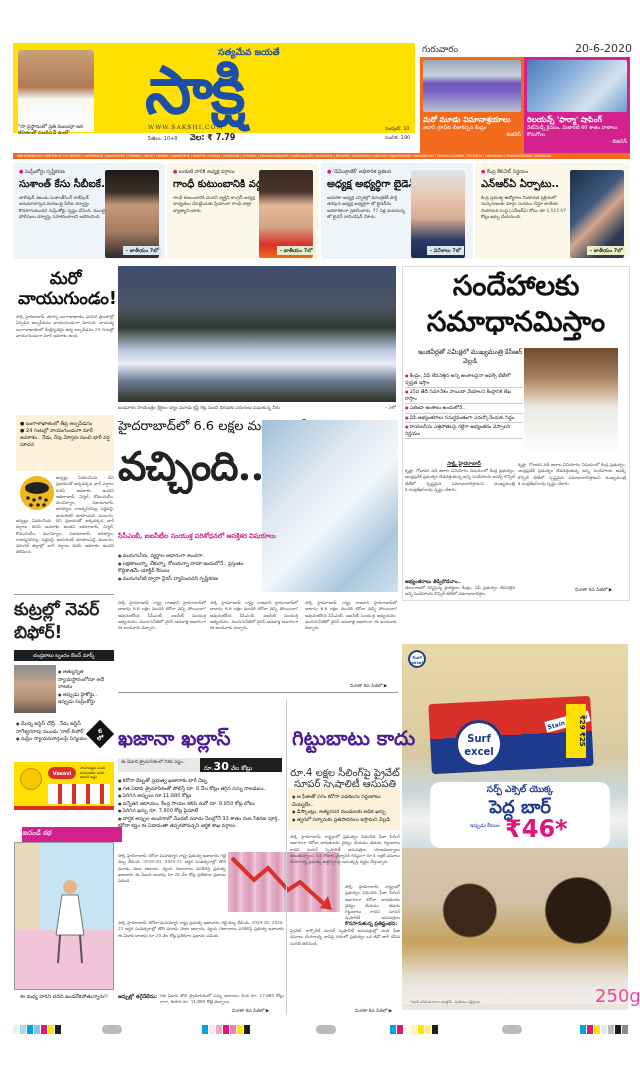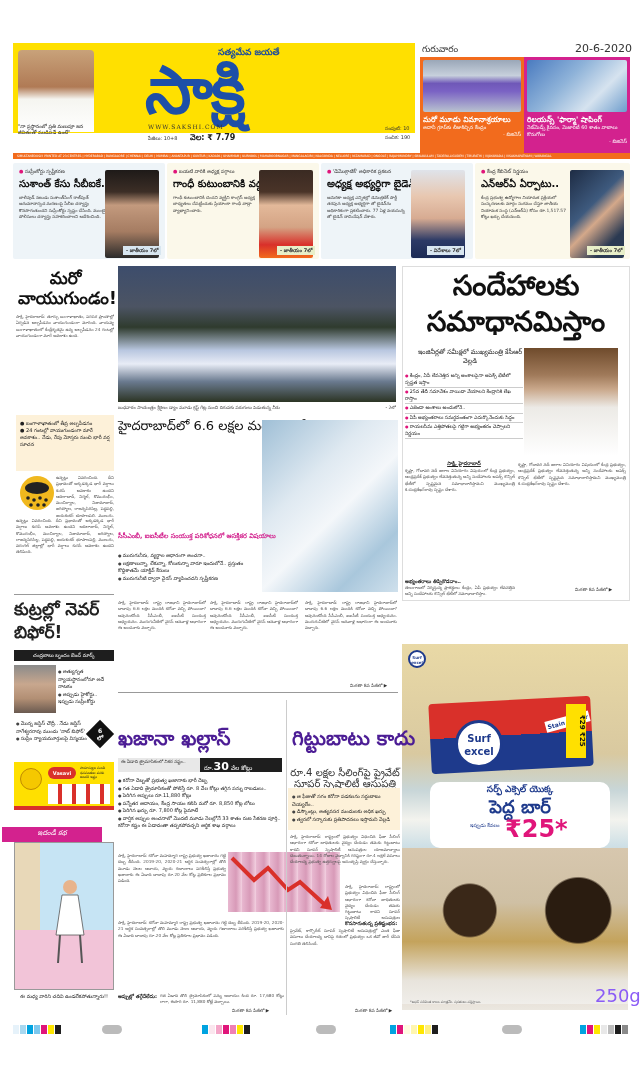--- a/index.html
+++ b/index.html
@@ -54,29 +54,29 @@
   .bar-pack { left: 430px; top: 700px; width: 162px; height: 70px; background: linear-gradient(180deg,#d9302a 0%,#d9302a 50%,#1e3a8c 50%,#1e3a8c 100%); border-radius: 4px; transform: rotate(-3deg); }
   .surf-logo { left: 455px; top: 720px; width: 48px; height: 48px; border-radius: 50%; background: #fff; border: 3px solid #1e3a8c; color: #1e3a8c; font-size: 10px; font-weight: bold; text-align: center; line-height: 13px; padding-top: 9px; }
   .price-strip { left: 566px; top: 704px; width: 20px; height: 54px; background: #ffe000; font-size: 7px; color: #111; font-weight: bold; writing-mode: vertical-rl; text-align: center; }
   .surf-tag { left: 545px; top: 716px; font-size: 6px; background: #fff; color: #1e3a8c; padding: 2px; transform: rotate(-15deg); font-weight: bold; }
   .ad-white { left: 430px; top: 782px; width: 180px; height: 66px; background: #fff; border-radius: 10px; }
   .ad-line1 { left: 430px; top: 784px; width: 180px; text-align: center; font-size: 9px; color: #1e3a8c; font-weight: bold; }
   .ad-line2 { left: 430px; top: 796px; width: 180px; text-align: center; font-size: 18px; color: #1e3a8c; font-weight: bold; }
   .ad-line3 { left: 470px; top: 822px; font-size: 5px; color: #1e3a8c; }
   .ad-price { left: 505px; top: 815px; font-size: 24px; color: #e0157a; font-weight: bold; }
   .ad-kids { left: 402px; top: 848px; width: 226px; height: 156px; background: radial-gradient(circle at 30% 40%, #3a2818 0%, #3a2818 14%, transparent 15%), radial-gradient(circle at 78% 40%, #2a1c10 0%, #2a1c10 16%, transparent 17%), linear-gradient(180deg,#d7c7ae 0%,#cfc0a4 35%,#c4a35c 60%,#e8e4dc 85%,#f0eeea 100%); }
-  .ad-weight { left: 595px; top: 985px; font-size: 18px; color: #8b5cf6; }
+  .ad-weight { left: 595px; top: 985px; font-size: 18px; color: #ec4899; }
   .ad-fine { left: 410px; top: 1000px; font-size: 3.5px; color: #666; }
   .left-crime-title { left: 14px; top: 598px; width: 100px; font-size: 17px; font-weight: bold; color: #222; line-height: 23px; }
   .black-band { left: 14px; top: 650px; width: 100px; height: 11px; background: #1e1e1e; color: #fff; font-size: 5px; line-height: 11px; text-align: center; }
   .cbn-photo { left: 14px; top: 665px; width: 42px; height: 48px; background: linear-gradient(180deg,#8a8a8a 0%,#c8a78e 40%,#b28f74 70%,#6a5a50 100%); }
   .page6 { left: 90px; top: 724px; width: 20px; height: 20px; background: #111; transform: rotate(45deg); }
   .page6-label { left: 94px; top: 727px; width: 12px; font-size: 6px; color: #fff; font-weight: bold; text-align: center; line-height: 7px; }
   .ad-vasavi { left: 14px; top: 762px; width: 100px; height: 48px; background: #ffe000; border-bottom: 4px solid #d9302a; }
-  .cartoon-head { left: 2px; top: 827px; width: 100px; height: 15px; background: #d3228e; color: #fff; font-size: 7px; text-align: center; line-height: 12px; font-style: italic; }
+  .cartoon-head { left: 22px; top: 827px; width: 100px; height: 15px; background: #d3228e; color: #fff; font-size: 7px; text-align: left; line-height: 12px; font-style: italic; }
   .cartoon { left: 14px; top: 842px; width: 100px; height: 148px; background: linear-gradient(90deg,#e8d8b8 0%,#e8d8b8 25%,#c6e4f4 25%,#c6e4f4 100%); border: 1px solid #999; }
   .cartoon-floor { left: 15px; top: 930px; width: 98px; height: 59px; background: #f2c4d8; }
   .cartoon-caption { left: 14px; top: 993px; width: 100px; text-align: center; font-size: 5px; color: #222; line-height: 7px; }
   .section-title { font-size: 20px; font-weight: bold; color: #4c1d95; }
   .treasury-strip { left: 118px; top: 758px; width: 82px; height: 14px; background: #e8e8e8; font-size: 4.5px; color: #333; padding: 1px 3px; line-height: 6px; }
   .treasury-black { left: 200px; top: 758px; width: 82px; height: 14px; background: #1e1e1e; color: #fff; font-size: 6px; padding: 2px 4px; }
   .treasury-black b { font-size: 11px; }
   .arrow-img { left: 228px; top: 852px; width: 112px; height: 60px; background: repeating-linear-gradient(90deg,#e8b8d0 0px,#d89ab8 8px,#f2d0e0 14px); }
   .gittu-sub { left: 288px; top: 760px; width: 112px; text-align: center; font-size: 10px; color: #333; line-height: 11px; margin-top: 9px; }
   .gittu-box { left: 288px; top: 786px; width: 112px; height: 40px; background: #fdf1d9; padding: 5px 4px; }
@@ -168,20 +168,21 @@
     </g>
 </svg>
 <div class="abs text-block" style="left:56px;top:475px;width:58px;height:42px;">ఉన్నట్లు వివరించింది. దీని ప్రభావంతో అక్కడక్కడ భారీ వర్షాలు కురిసే అవకాశం ఉందని ఆదిలాబాద్, నిర్మల్, కొమురంభీం, మంచిర్యాల, నిజామాబాద్, జగిత్యాల, రాజన్నసిరిసిల్ల, పెద్దపల్లి, జయశంకర్ భూపాలపల్లి, ములుగు, వరంగల్ జిల్లాల్లో భారీ వర్షాలు కురిసే అవకాశం ఉందని తెలిపింది.</div>
 <div class="abs text-block" style="left:16px;top:518px;width:98px;height:70px;">ఉన్నట్లు వివరించింది. దీని ప్రభావంతో అక్కడక్కడ భారీ వర్షాలు కురిసే అవకాశం ఉందని ఆదిలాబాద్, నిర్మల్, కొమురంభీం, మంచిర్యాల, నిజామాబాద్, జగిత్యాల, రాజన్నసిరిసిల్ల, పెద్దపల్లి, జయశంకర్ భూపాలపల్లి, ములుగు, వరంగల్ జిల్లాల్లో భారీ వర్షాలు కురిసే అవకాశం ఉందని తెలిపింది.</div>
 
 <div class="abs dam-photo"></div>
 <div class="abs caption"><span>బుధవారం సాయంత్రం శ్రీశైలం డ్యాం మూడు క్రస్ట్ గేట్ల నుంచి దిగువకు పరుగులు పెడుతున్న నీరు</span> <span style="float:right">- 2లో</span></div>
 <div class="abs hyd-title">హైదరాబాద్‌లో 6.6 లక్షల మందికి కరోనా..</div>
 <div class="abs ppe-photo"></div>
 <div class="abs big-head">
+  <div>వచ్చింది..</div>
 </div>
 <div class="abs pink-sub">సీసీఎంబీ, ఐఐసీటీల సంయుక్త పరిశోధనలో ఆసక్తికర విషయాలు</div>
 <div class="abs bullets" style="left:118px;top:552px;width:145px;">
   <div>మురుగునీరు, వ్యర్థాల ఆధారంగా అంచనా..</div>
   <div>లక్షణాలున్నా, లేకున్నా, కోలుకున్నా వారూ ఇందులోనే.. ప్రస్తుతం కొద్దిశాతమే యాక్టివ్ కేసులు</div>
   <div>మురుగునీటి ద్వారా వైరస్ వ్యాపించదని స్పష్టీకరణ</div>
 </div>
 <div class="abs text-block" style="left:118px;top:600px;width:88px;height:86px;">సాక్షి, హైదరాబాద్: రాష్ట్ర రాజధాని హైదరాబాద్‌లో దాదాపు 6.6 లక్షల మందికి కరోనా వచ్చి పోయిందా? అవునంటోంది సీసీఎంబీ, ఐఐసీటీ సంయుక్త అధ్యయనం. మురుగునీటిలో వైరస్ ఆనవాళ్ల ఆధారంగా ఈ అంచనాకు వచ్చారు.</div>
 <div class="abs text-block" style="left:210px;top:600px;width:88px;height:86px;">సాక్షి, హైదరాబాద్: రాష్ట్ర రాజధాని హైదరాబాద్‌లో దాదాపు 6.6 లక్షల మందికి కరోనా వచ్చి పోయిందా? అవునంటోంది సీసీఎంబీ, ఐఐసీటీ సంయుక్త అధ్యయనం. మురుగునీటిలో వైరస్ ఆనవాళ్ల ఆధారంగా ఈ అంచనాకు వచ్చారు.</div>
 <div class="abs text-block" style="left:305px;top:600px;width:92px;height:80px;">సాక్షి, హైదరాబాద్: రాష్ట్ర రాజధాని హైదరాబాద్‌లో దాదాపు 6.6 లక్షల మందికి కరోనా వచ్చి పోయిందా? అవునంటోంది సీసీఎంబీ, ఐఐసీటీ సంయుక్త అధ్యయనం. మురుగునీటిలో వైరస్ ఆనవాళ్ల ఆధారంగా ఈ అంచనాకు వచ్చారు.</div>
@@ -209,21 +210,21 @@
 <div class="abs surf-ad"></div>
 <div class="abs" style="left:408px;top:650px;width:18px;height:18px;border-radius:50%;background:#fff;border:2px solid #1e3a8c;font-size:4px;color:#1e3a8c;text-align:center;line-height:5px;padding-top:3px;font-weight:bold;">Surf excel</div>
 <div class="abs bar-pack"></div>
 <div class="abs surf-logo">Surf excel</div>
 <div class="abs surf-tag">Stain eraser</div>
 <div class="abs price-strip">₹29 ₹25</div>
 <div class="abs ad-white"></div>
 <div class="abs ad-line1">సర్ఫ్ ఎక్సెల్ యొక్క</div>
 <div class="abs ad-line2">పెద్ద బార్</div>
 <div class="abs ad-line3">ఇప్పుడు కేవలం</div>
-<div class="abs ad-price">₹25*</div>
+<div class="abs ad-price">₹46*</div>
 <div class="abs ad-kids"></div>
 <div class="abs ad-weight">250g</div>
 <div class="abs ad-fine">*ఆఫర్ పరిమిత కాలం మాత్రమే. షరతులు వర్తిస్తాయి.</div>
 
 <div class="abs divider-h" style="left:14px;top:594px;width:100px;"></div>
 <div class="abs left-crime-title">కుట్రల్లో నెవర్ బిఫోర్!</div>
 <div class="abs black-band">చంద్రబాబు బృందం బెంచ్ మార్క్</div>
 <div class="abs cbn-photo"></div>
 <div class="abs bullets" style="left:58px;top:668px;width:56px;">
   <div>అత్యున్నత న్యాయస్థానంలోనూ అదే నాటకం</div>

